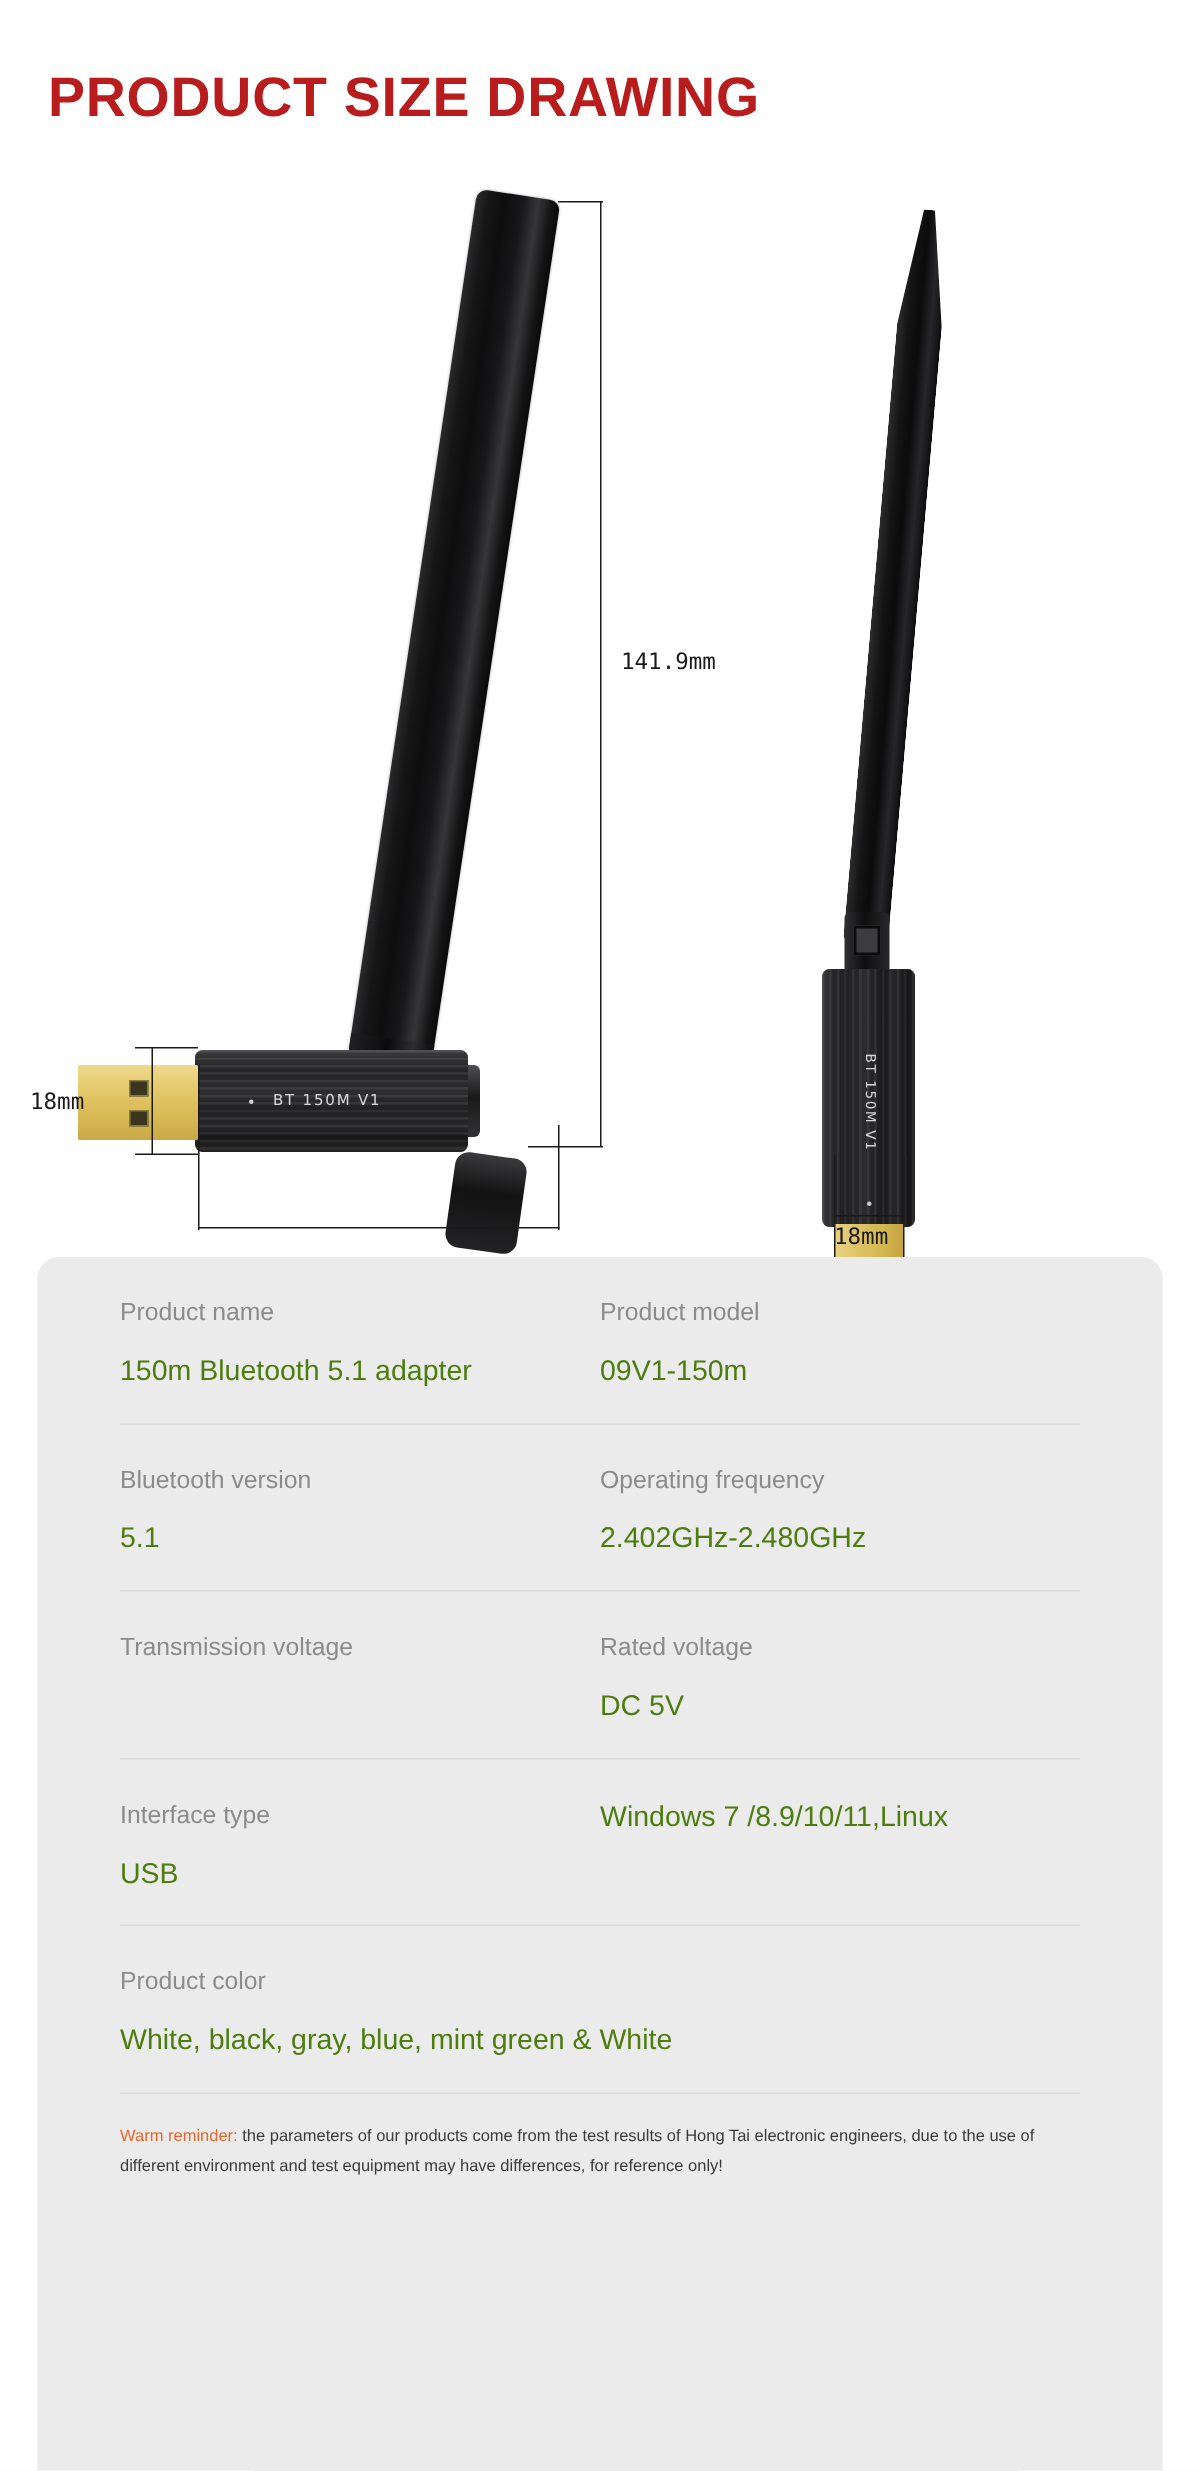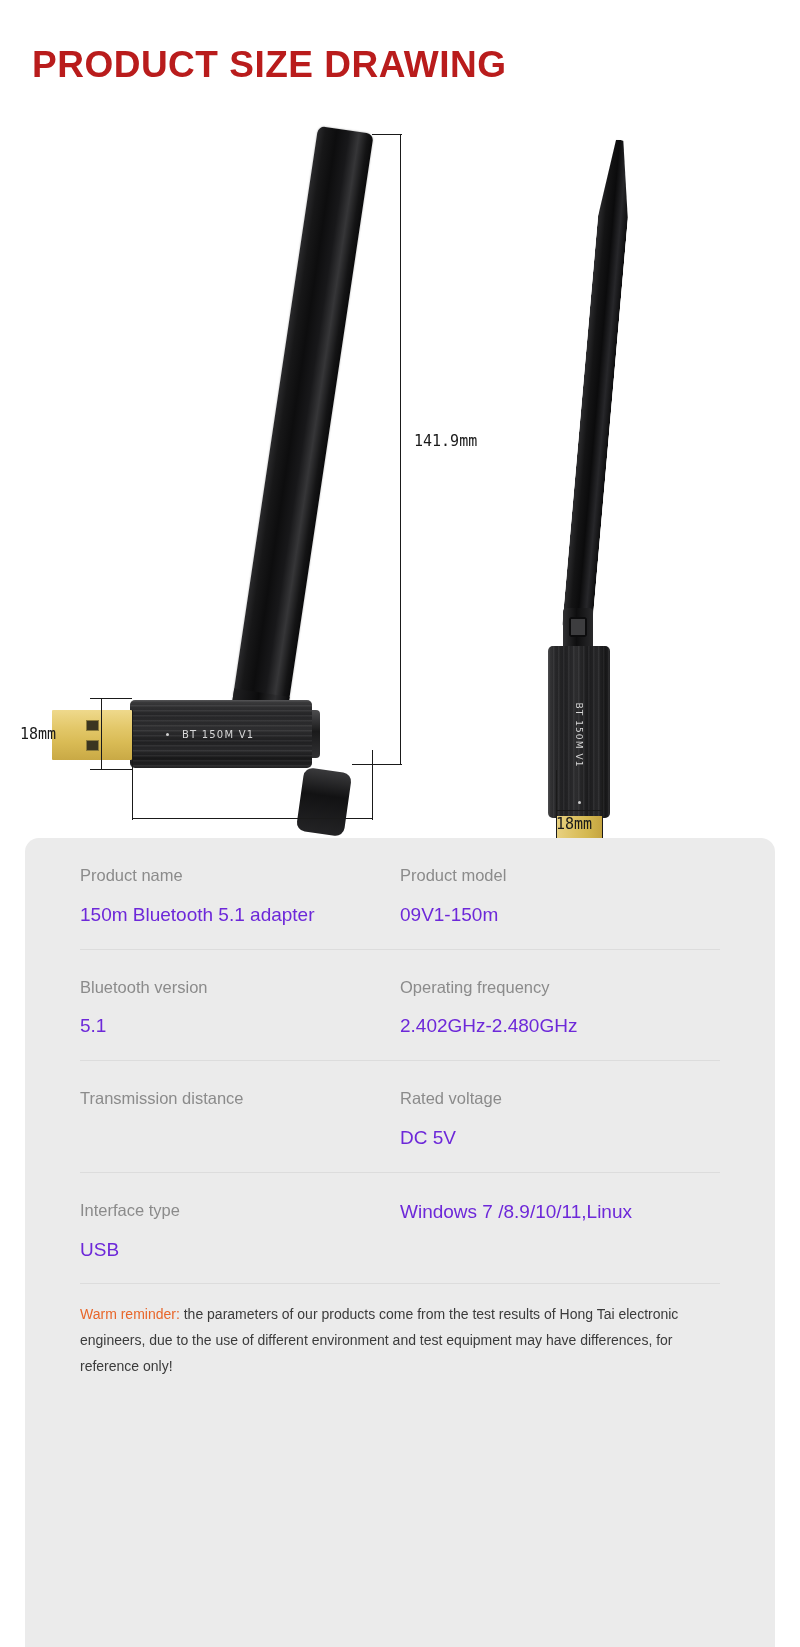--- a/index.html
+++ b/index.html
@@ -290,26 +290,26 @@
   .spec-col { width: 50%; box-sizing: border-box; padding-right: 14px; }
   .spec-col.full { width: 100%; }
   .spec-key {
     font-size: 16.5px;
     color: #8b8b8b;
     margin-bottom: 18px;
     line-height: 1.2;
   }
   .spec-val {
     font-size: 19px;
-    color: #6d28d9;
+    color: #4d7c0f;
     line-height: 1.2;
   }
   .reminder {
     padding-top: 18px;
-    font-size: 14px;
+    font-size: 11px;
     line-height: 1.85;
     color: #3b3b3b;
   }
   .reminder .warm {
     color: #e8662a;
   }
 </style>
 </head>
 <body>
 
@@ -392,35 +392,41 @@
       <div class="spec-val">5.1</div>
     </div>
     <div class="spec-col">
       <div class="spec-key">Operating frequency</div>
       <div class="spec-val">2.402GHz-2.480GHz</div>
     </div>
   </div>
 
   <div class="spec-row">
     <div class="spec-col">
-      <div class="spec-key">Transmission distance</div>
+      <div class="spec-key">Transmission voltage</div>
     </div>
     <div class="spec-col">
       <div class="spec-key">Rated voltage</div>
       <div class="spec-val">DC 5V</div>
     </div>
   </div>
 
   <div class="spec-row">
     <div class="spec-col">
       <div class="spec-key">Interface type</div>
       <div class="spec-val">USB</div>
     </div>
     <div class="spec-col">
       <div class="spec-val">Windows 7 /8.9/10/11,Linux</div>
     </div>
   </div>
 
+  <div class="spec-row last">
+    <div class="spec-col full">
+      <div class="spec-key">Product color</div>
+      <div class="spec-val">White, black, gray, blue, mint green &amp; White</div>
+    </div>
+  </div>
 
   <div class="reminder">
     <span class="warm">Warm reminder:</span><span> the parameters of our products come from the test results of Hong Tai electronic engineers, due to the use of different environment and test equipment may have differences, for reference only!</span>
   </div>
 </div>
 
 </body></html>

